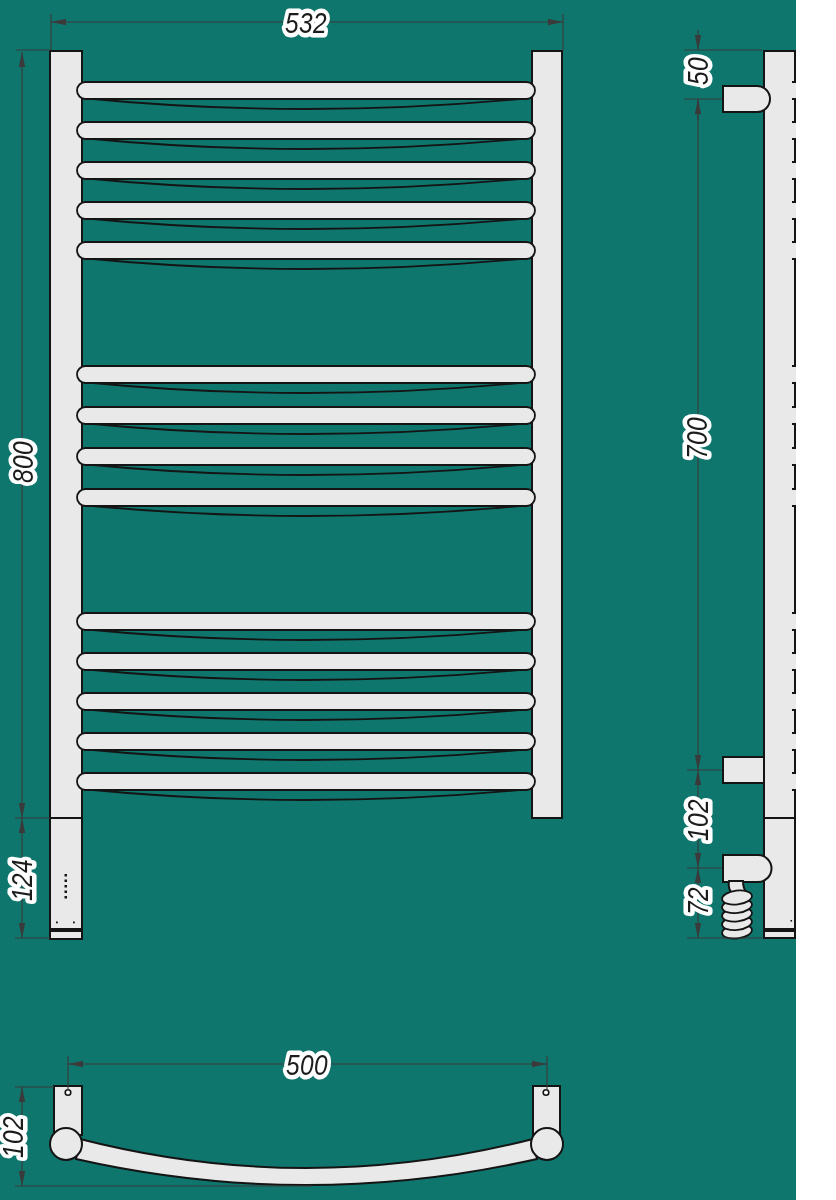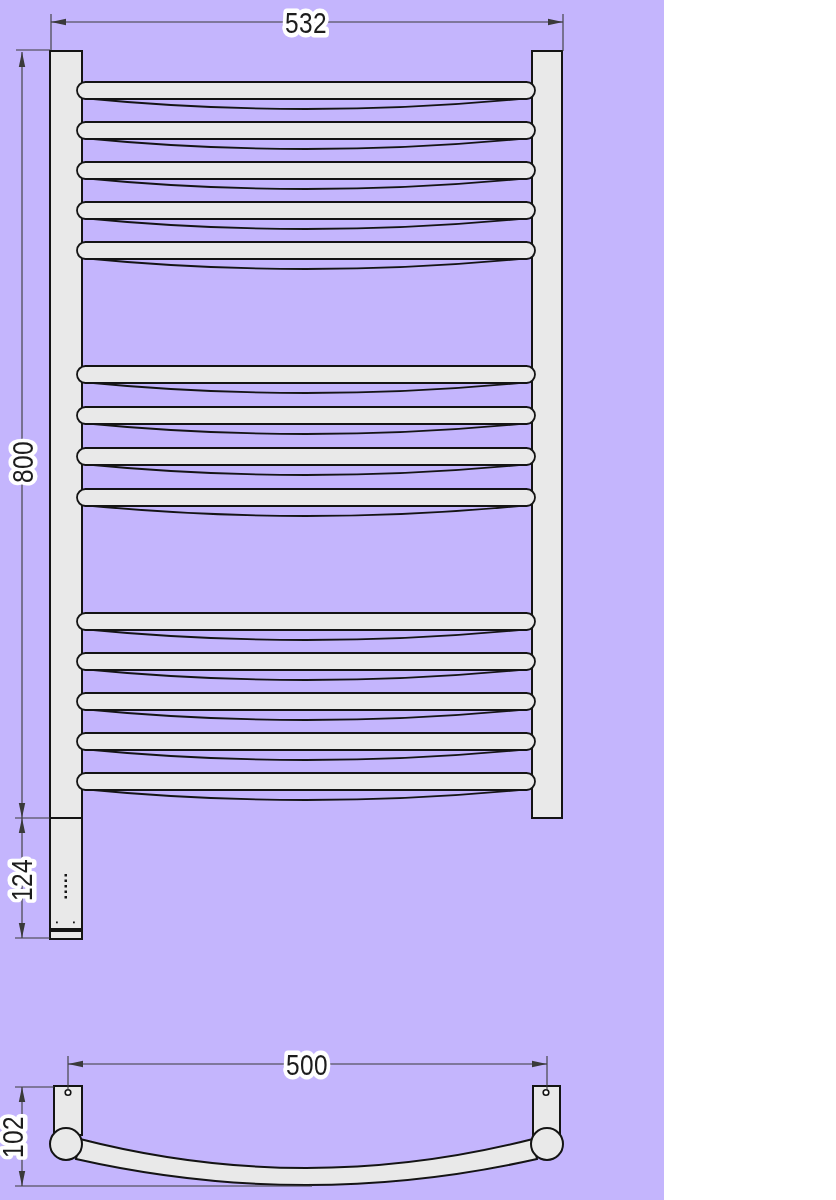--- a/index.html
+++ b/index.html
@@ -1,16 +1,16 @@
 <!DOCTYPE html>
 <html><head>
 <meta charset="utf-8">
 <style>
   html,body{margin:0;padding:0;background:#ffffff;}
-  .page{position:relative;width:664px;height:1200px;background:#c4b5fd;overflow:hidden;}
+  .page{position:relative;width:796px;height:1200px;background:#0f766e;overflow:hidden;font-style:italic;}
   svg{display:block;}
   .fill{fill:#e9e9e9;stroke:#141414;stroke-width:2;}
   .bar{fill:#e9e9e9;stroke:#141414;stroke-width:1.8;}
   .o{stroke:#141414;stroke-width:1.8;fill:none;}
   .dim{stroke:#3a3a3a;stroke-width:1.1;fill:none;}
   .arr{fill:#3a3a3a;stroke:none;}
   .dot{fill:#161616;stroke:none;}
   text{font-family:"Liberation Sans",sans-serif;font-size:30px;fill:#1c1c1c;
        text-anchor:middle;paint-order:stroke;stroke:#ffffff;stroke-width:9;
        stroke-linejoin:round;letter-spacing:0.5px;}

